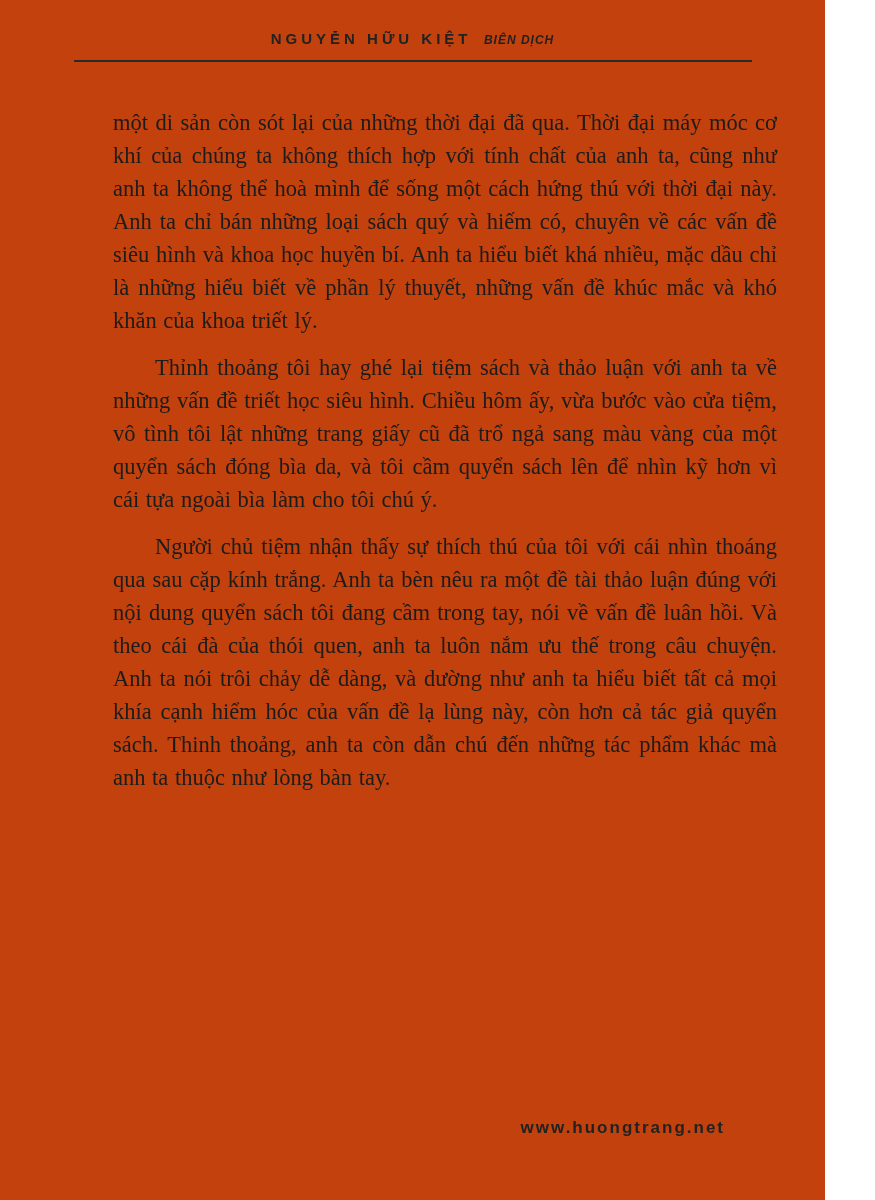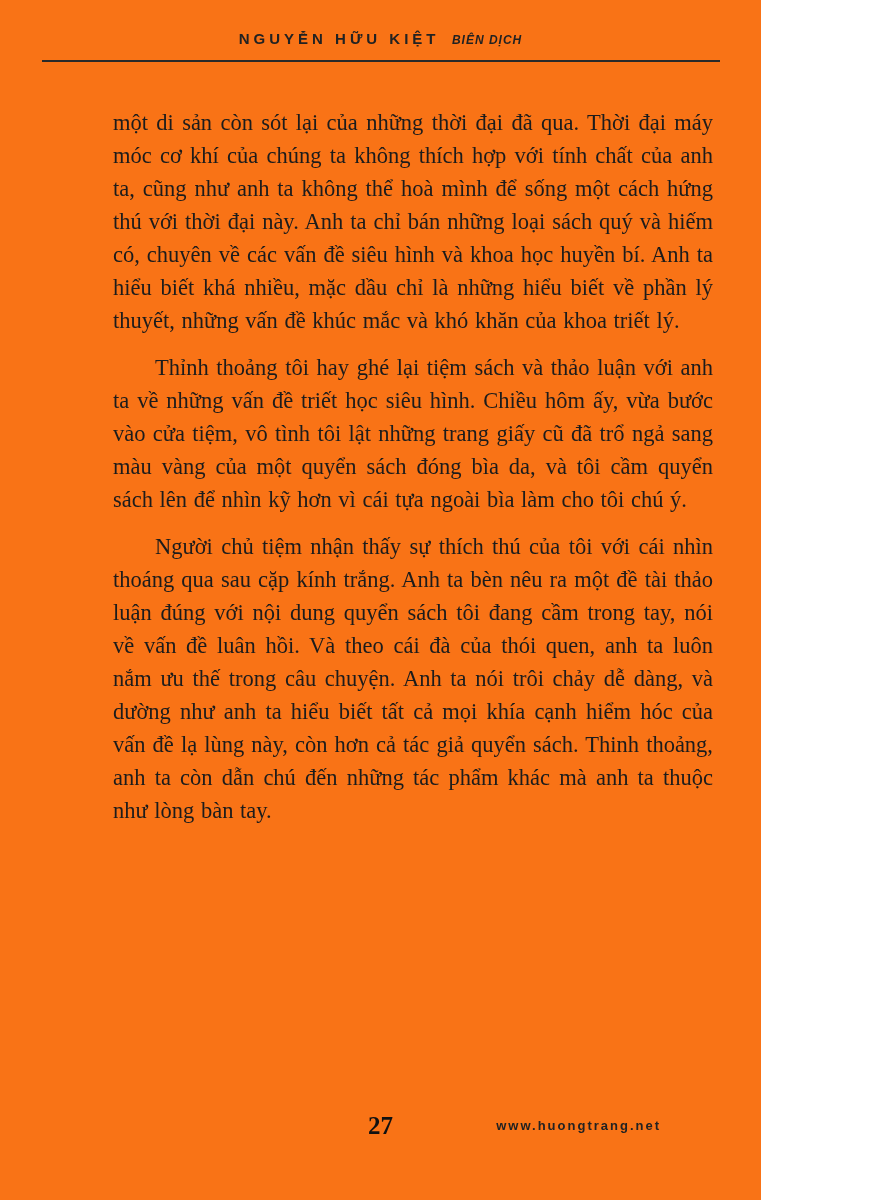--- a/index.html
+++ b/index.html
@@ -1,21 +1,21 @@
 <!DOCTYPE html>
 <html><head>
 <meta charset="utf-8">
 <style>
   * { margin: 0; padding: 0; box-sizing: border-box; }
   html, body { background: #ffffff; }
   .page {
     position: relative;
-    width: 761px;
+    width: 825px;
     height: 1200px;
-    background: #f97316;
+    background: #c2410c;
     font-family: "Liberation Serif", serif;
     color: #1c1c1c;
     overflow: hidden;
   }
   .header {
     padding-top: 30px;
     text-align: center;
     font-family: "Liberation Sans", sans-serif;
   }
   .header .translator {
@@ -68,21 +68,21 @@
     font-size: 25px;
     font-weight: bold;
     color: #111;
     font-family: "Liberation Serif", serif;
   }
   .website {
     position: absolute;
     right: 100px;
     top: 6px;
     font-family: "Liberation Sans", sans-serif;
-    font-size: 13px;
+    font-size: 17px;
     font-weight: bold;
     letter-spacing: 2px;
     color: #222;
   }
 </style>
 </head>
 <body>
 
 <div class="page">
 
@@ -93,17 +93,16 @@
 
   <div class="header-rule"></div>
 
   <div class="body-text">
     <p class="para first">một di sản còn sót lại của những thời đại đã qua. Thời đại máy móc cơ khí của chúng ta không thích hợp với tính chất của anh ta, cũng như anh ta không thể hoà mình để sống một cách hứng thú với thời đại này. Anh ta chỉ bán những loại sách quý và hiếm có, chuyên về các vấn đề siêu hình và khoa học huyền bí. Anh ta hiểu biết khá nhiều, mặc dầu chỉ là những hiểu biết về phần lý thuyết, những vấn đề khúc mắc và khó khăn của khoa triết lý.</p>
     <p class="para">Thỉnh thoảng tôi hay ghé lại tiệm sách và thảo luận với anh ta về những vấn đề triết học siêu hình. Chiều hôm ấy, vừa bước vào cửa tiệm, vô tình tôi lật những trang giấy cũ đã trổ ngả sang màu vàng của một quyển sách đóng bìa da, và tôi cầm quyển sách lên để nhìn kỹ hơn vì cái tựa ngoài bìa làm cho tôi chú ý.</p>
     <p class="para">Người chủ tiệm nhận thấy sự thích thú của tôi với cái nhìn thoáng qua sau cặp kính trắng. Anh ta bèn nêu ra một đề tài thảo luận đúng với nội dung quyển sách tôi đang cầm trong tay, nói về vấn đề luân hồi. Và theo cái đà của thói quen, anh ta luôn nắm ưu thế trong câu chuyện. Anh ta nói trôi chảy dễ dàng, và dường như anh ta hiểu biết tất cả mọi khía cạnh hiểm hóc của vấn đề lạ lùng này, còn hơn cả tác giả quyển sách. Thinh thoảng, anh ta còn dẫn chú đến những tác phẩm khác mà anh ta thuộc như lòng bàn tay.</p>
   </div>
 
   <div class="footer">
-    <div class="page-number">27</div>
     <div class="website">www.huongtrang.net</div>
   </div>
 
 </div>
 
 </body></html>

